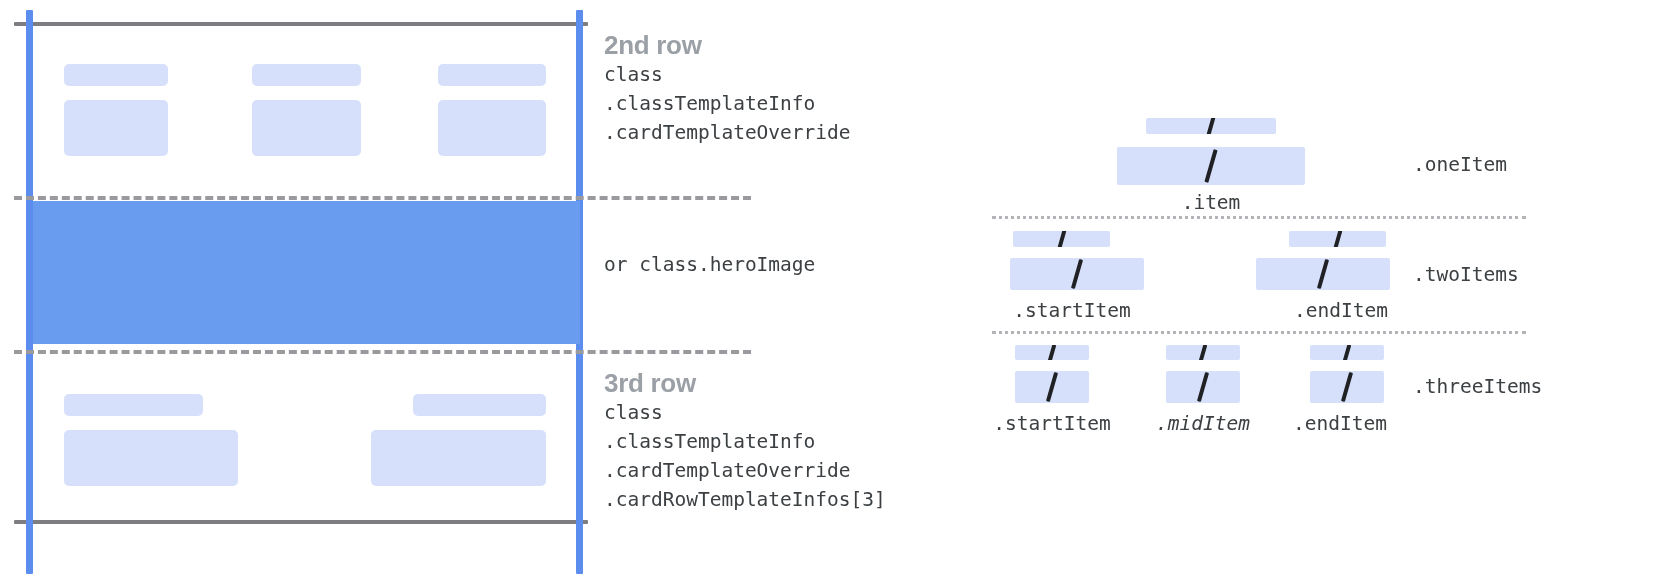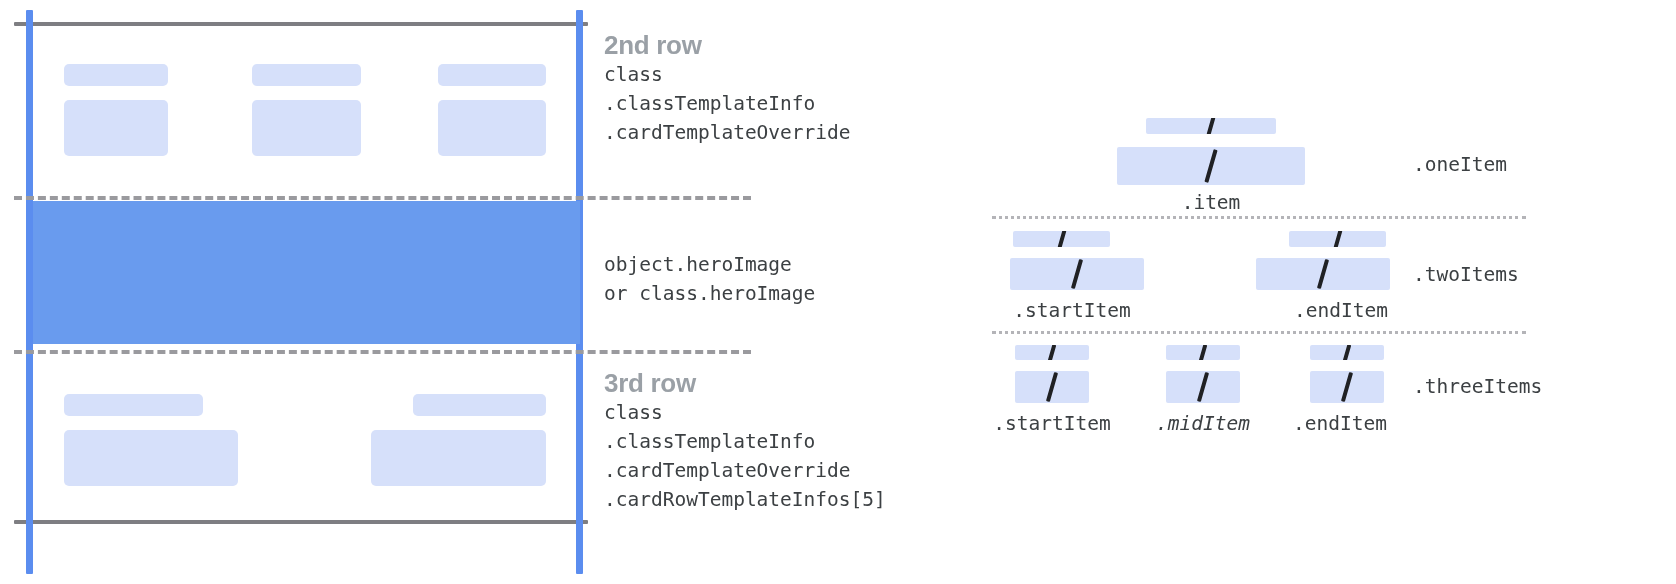--- a/index.html
+++ b/index.html
@@ -156,30 +156,29 @@
   </div>
 
   <div class="ann" style="left:604px; top:30px;">
     <div class="ann-title">2nd row</div>
     <div class="ann-code">class</div>
     <div class="ann-code">.classTemplateInfo</div>
     <div class="ann-code">.cardTemplateOverride</div>
   </div>
 
   <div class="ann" style="left:604px; top:250px;">
-    <div class="ann-code">object.heroImage</div>
     <div class="ann-code">or class.heroImage</div>
   </div>
 
   <div class="ann" style="left:604px; top:368px;">
     <div class="ann-title">3rd row</div>
     <div class="ann-code">class</div>
     <div class="ann-code">.classTemplateInfo</div>
     <div class="ann-code">.cardTemplateOverride</div>
-    <div class="ann-code">.cardRowTemplateInfos[5]</div>
+    <div class="ann-code">.cardRowTemplateInfos[3]</div>
   </div>
 
   <div class="abs" style="left:0;top:0;width:1676px;height:584px;">
 
     <div>
       <div class="slashbox" style="left:1146px; top:118px; width:130px; height:16px;">
         <span class="slash" style="height:18px;"></span>
       </div>
       <div class="slashbox" style="left:1117px; top:147px; width:188px; height:38px;">
         <span class="slash" style="height:34px;"></span>

